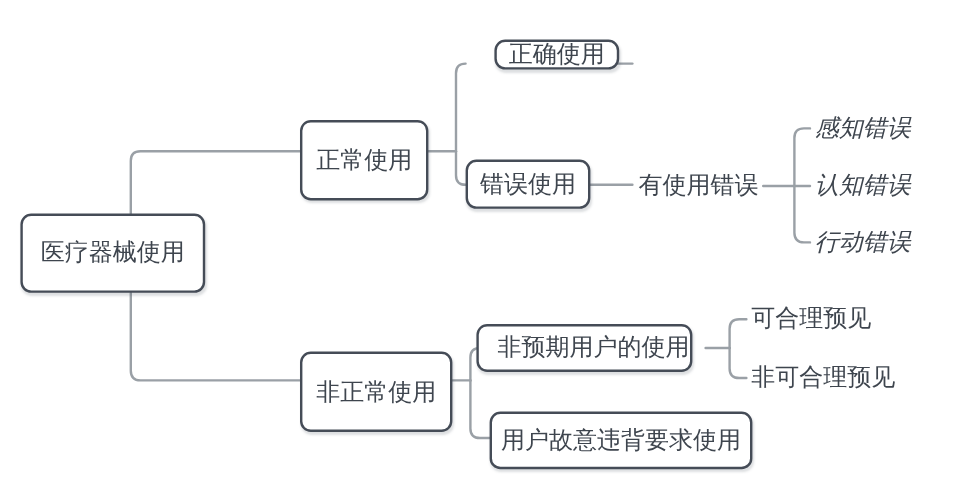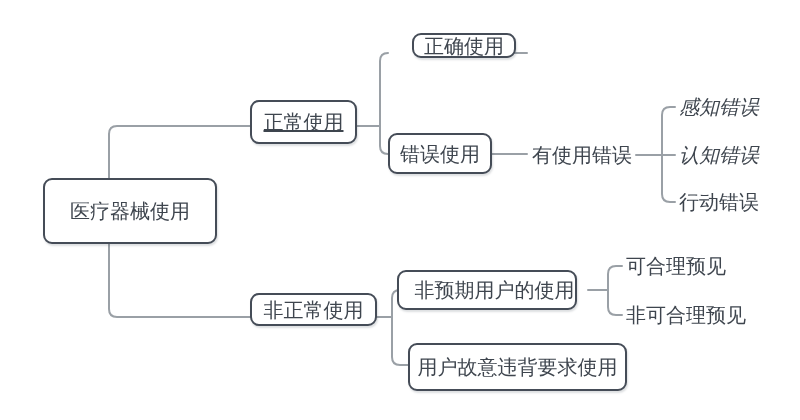--- a/index.html
+++ b/index.html
@@ -55,38 +55,38 @@
     <path d="M662,155 L662,115 Q662,107 670,107 L675,107"></path>
     <path d="M662,155 L662,194 Q662,202 670,202 L675,202"></path>
     <path d="M377,317 L392,317"></path>
     <path d="M392,317 L392,298 Q392,290 400,290 L408,290"></path>
     <path d="M392,317 L392,357 Q392,365 400,365 L408,365"></path>
     <path d="M588,290 L608,290"></path>
     <path d="M608,290 L608,274 Q608,266 616,266 L622,266"></path>
     <path d="M608,290 L608,307 Q608,315 616,315 L622,315"></path>
   </svg>
 
-  <div class="node" style="left:43px;top:178px;width:174px;height:66px;">医疗器械使用</div>
+  <div class="node" style="left:17px;top:178px;width:154px;height:66px;">医疗器械使用</div>
 
-  <div class="node" style="left:250px;top:100px;width:107px;height:44px;text-decoration:underline;">正常使用</div>
+  <div class="node" style="left:250px;top:100px;width:107px;height:67px;">正常使用</div>
 
   <div class="node" style="left:388px;top:33px;width:104px;height:25px;margin-left:24px;">正确使用</div>
 
 
   <div class="node" style="left:388px;top:133px;width:104px;height:41px;">错误使用</div>
 
   <div class="leaf-label" style="left:532px;top:155px;">有使用错误</div>
 
   <div class="leaf-label" style="left:679px;top:107px;font-style:italic;">感知错误</div>
 
   <div class="leaf-label" style="left:679px;top:155px;font-style:italic;">认知错误</div>
 
-  <div class="leaf-label" style="left:679px;top:202px;">行动错误</div>
+  <div class="leaf-label" style="left:679px;top:202px;font-style:italic;">行动错误</div>
 
-  <div class="node" style="left:250px;top:293px;width:127px;height:33px;">非正常使用</div>
+  <div class="node" style="left:250px;top:293px;width:127px;height:67px;">非正常使用</div>
 
   <div class="node" style="left:397px;top:270px;width:180px;height:40px;padding-left:15px;">非预期用户的使用</div>
 
   <div class="leaf-label" style="left:626px;top:266px;">可合理预见</div>
 
   <div class="leaf-label" style="left:626px;top:315px;">非可合理预见</div>
 
   <div class="node" style="left:408px;top:343px;width:219px;height:48px;">用户故意违背要求使用</div>
 
 </div>

